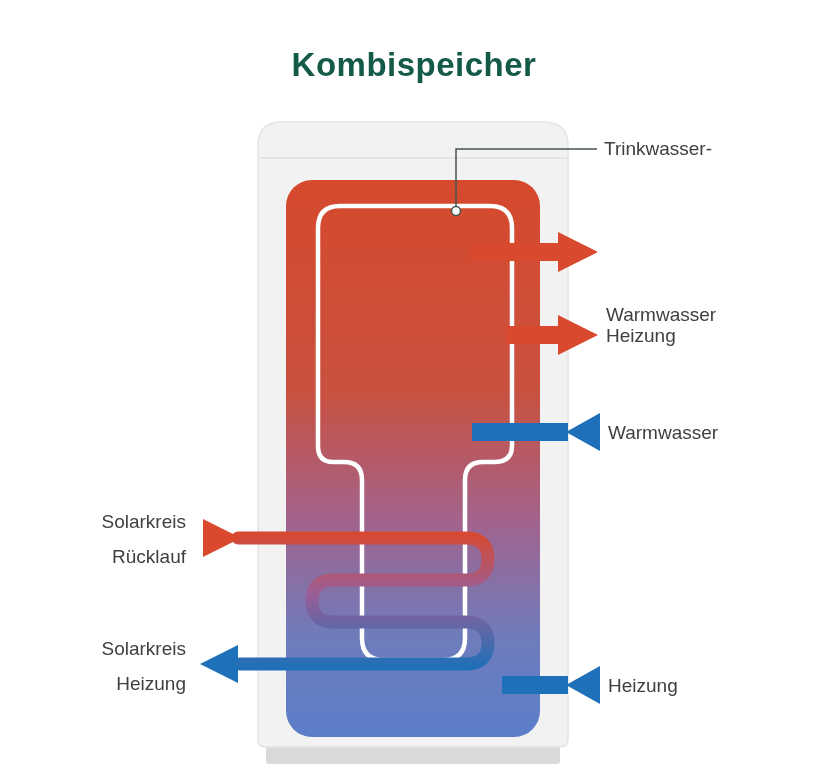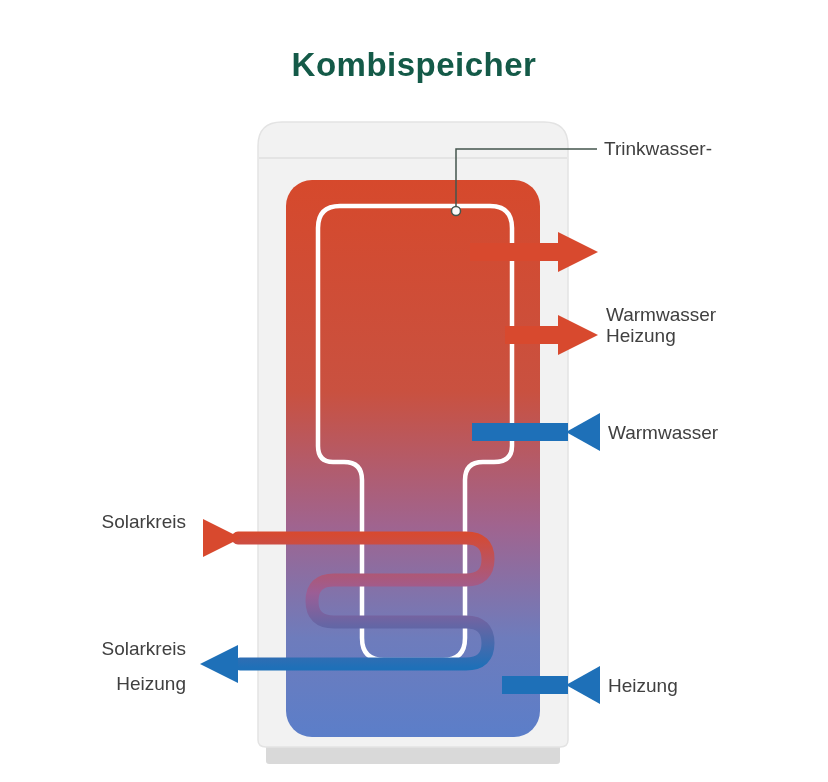--- a/index.html
+++ b/index.html
@@ -105,20 +105,21 @@
   <div class="label lbl-warmwasser">Warmwasser</div>
 
   <div class="label lbl-heizung-top">Heizung</div>
 
   <div class="label lbl-trinkwasser">Warmwasser</div>
 
   <div class="label lbl-heizung-bottom">Heizung</div>
 
   <div class="label lbl-solar-return">
     <div>Solarkreis</div>
+    <div>Rücklauf</div>
   </div>
 
   <div class="label lbl-solar-flow">
     <div>Solarkreis</div>
     <div>Heizung</div>
   </div>
 
 </div>
 
 </body></html>

